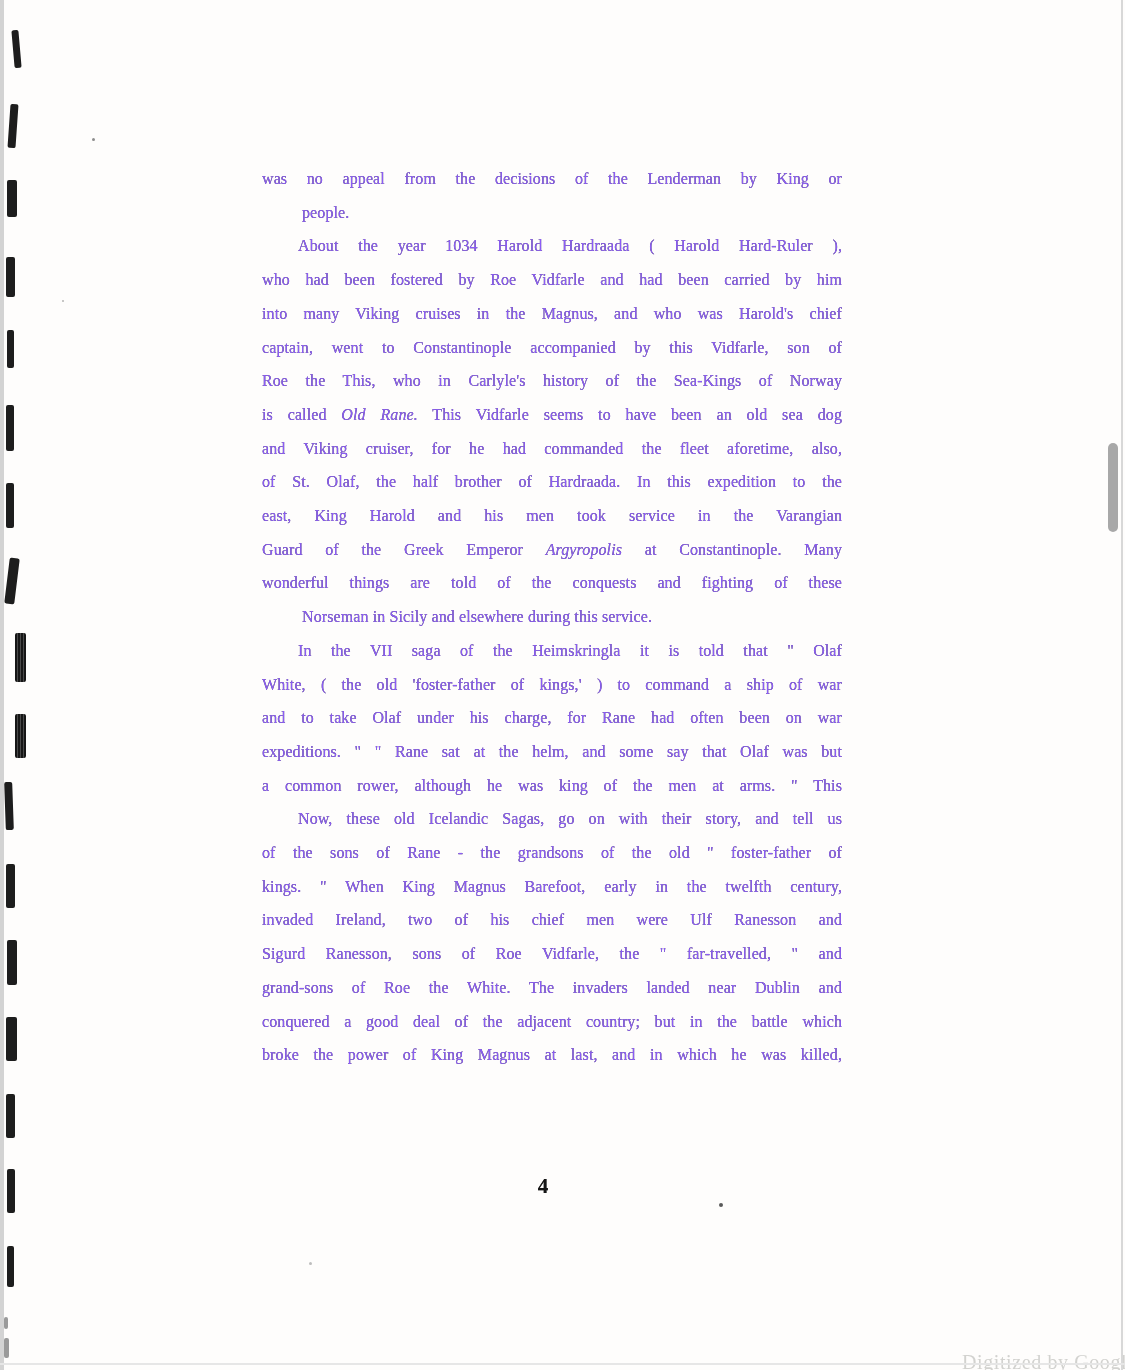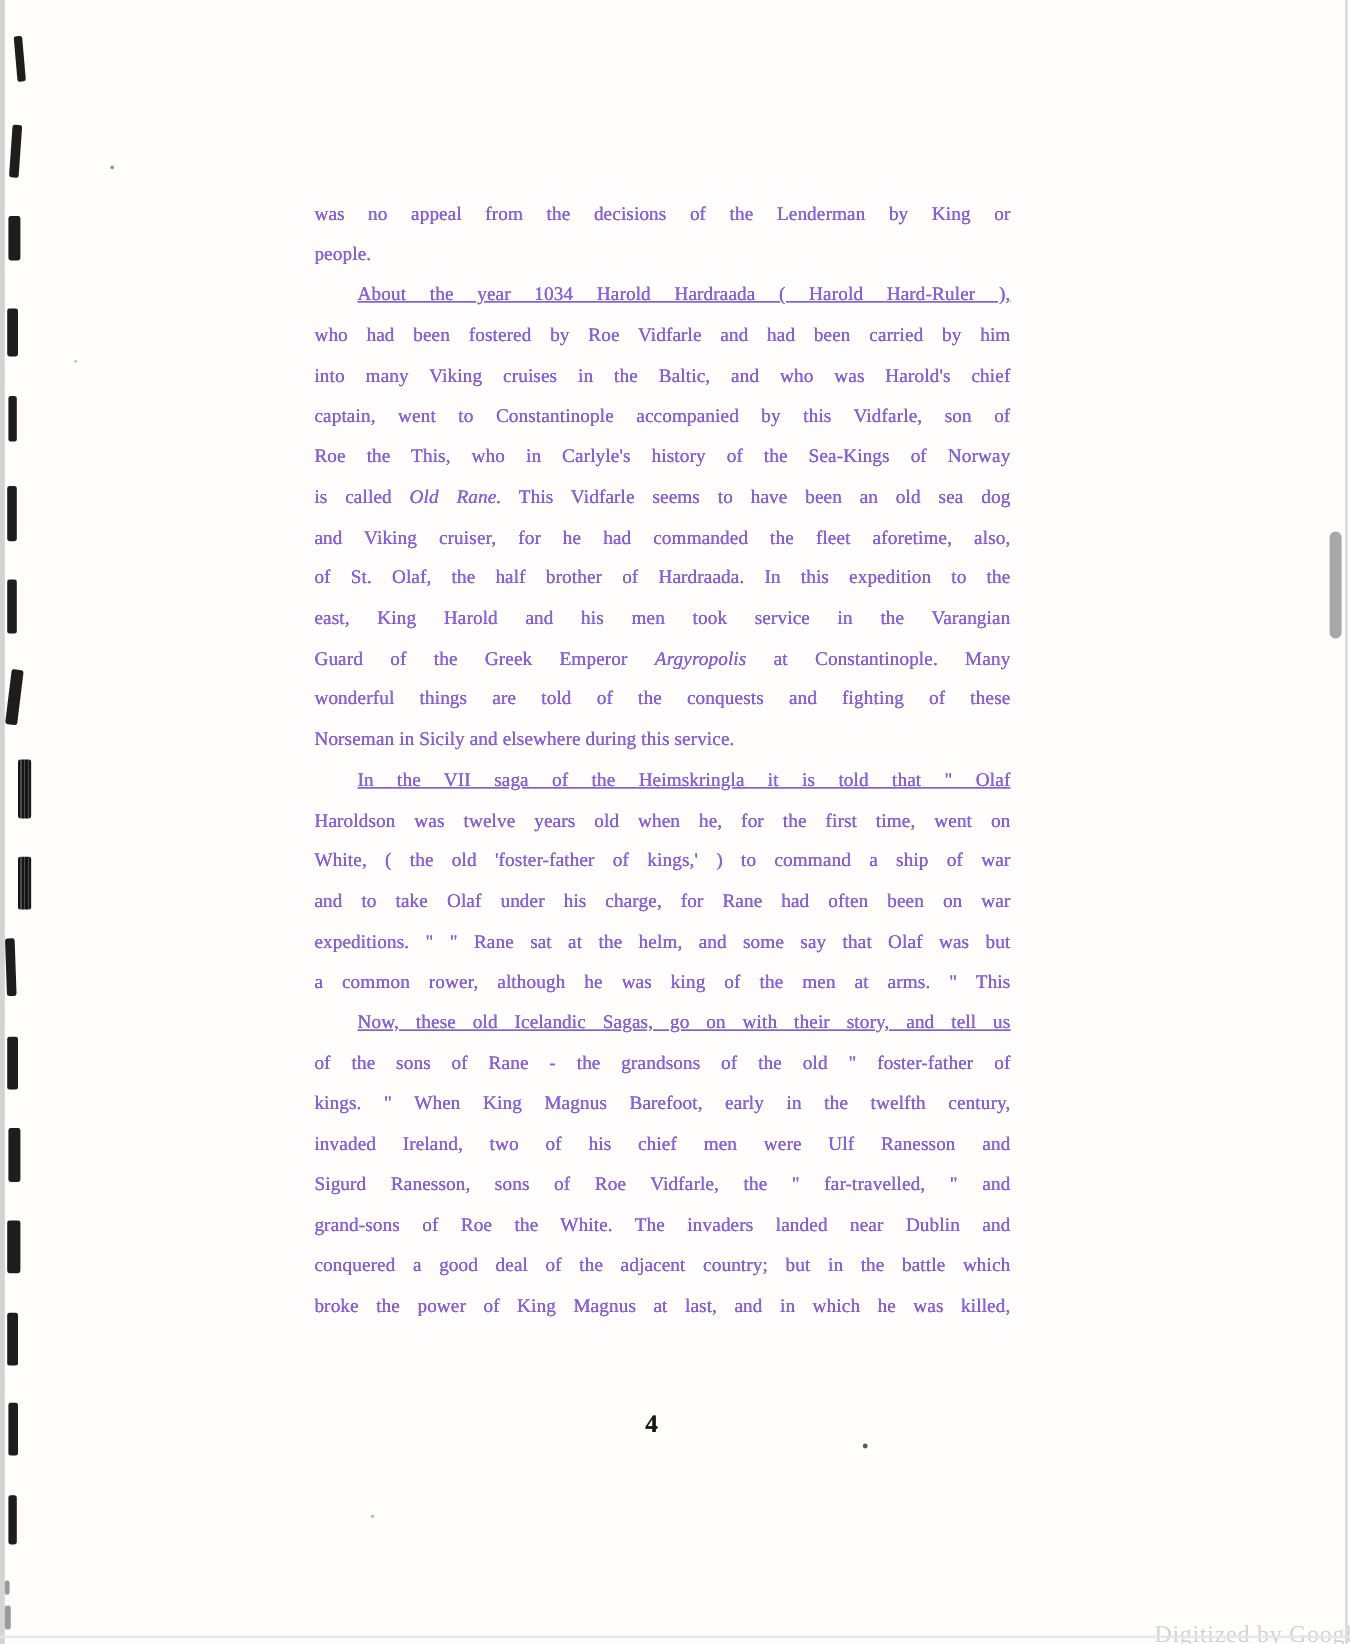--- a/index.html
+++ b/index.html
@@ -25,22 +25,22 @@
   .bind-mark.faint{background:#9a9a9a;}
   .speck{position:absolute;border-radius:50%;}
   
   .text-block{
     position:absolute;left:262px;top:162px;width:580px;
     font-size:16px;line-height:33.7px;color:#8b5cf6;
     text-shadow:0 0 .5px rgba(10,10,10,.75);
     letter-spacing:.1px;
   }
   .line{text-align:justify;text-align-last:justify;white-space:normal;}
-  .line.last{text-align-last:left;}
-  .line.indent{padding-left:36px;text-decoration:underline;}
+  .line.last{text-align-last:left;margin-left:40px;}
+  .line.indent{padding-left:36px;}
   .line i{}
   
   .page-number{
     position:absolute;left:528px;top:1174px;width:30px;
     font-size:21px;font-weight:bold;color:#161616;text-align:center;
     text-shadow:0 0 .5px rgba(10,10,10,.7);
   }
   
   .watermark{
     position:absolute;left:962px;top:1351px;
@@ -72,32 +72,31 @@
       <div class="bind-mark" style="left: 7px; top: 1246px; width: 7px; height: 41px; transform: rotate(0deg);"></div>
       <div class="bind-mark faint" style="left: 4px; top: 1317px; width: 4px; height: 12px; transform: rotate(0deg);"></div>
       <div class="bind-mark faint" style="left: 4px; top: 1338px; width: 5px; height: 20px; transform: rotate(0deg);"></div>
     </div>
 
   <div class="text-block">
       <div class="line"><span>was no appeal from the decisions of the Lenderman by King or</span></div>
       <div class="line last"><span>people.</span></div>
       <div class="line indent"><span>About the year 1034 Harold Hardraada ( Harold Hard-Ruler ),</span></div>
       <div class="line"><span>who had been fostered by Roe Vidfarle and had been carried by him</span></div>
-      <div class="line"><span>into many Viking cruises in the Baltic, and who was Harold's chief</span></div>
+      <div class="line"><span>into many Viking cruises in the Magnus, and who was Harold's chief</span></div>
       <div class="line"><span>captain, went to Constantinople accompanied by this Vidfarle, son of</span></div>
       <div class="line"><span>Roe the This, who in Carlyle's history of the Sea-Kings of Norway</span></div>
       <div class="line"><span>is called </span><i>Old Rane.</i><span> This Vidfarle seems to have been an old sea dog</span></div>
       <div class="line"><span>and Viking cruiser, for he had commanded the fleet aforetime, also,</span></div>
       <div class="line"><span>of St. Olaf, the half brother of Hardraada. In this expedition to the</span></div>
       <div class="line"><span>east, King Harold and his men took service in the Varangian</span></div>
       <div class="line"><span>Guard of the Greek Emperor </span><i>Argyropolis</i><span> at Constantinople. Many</span></div>
       <div class="line"><span>wonderful things are told of the conquests and fighting of these</span></div>
       <div class="line last"><span>Norseman in Sicily and elsewhere during this service.</span></div>
       <div class="line indent"><span>In the VII saga of the Heimskringla it is told that " Olaf</span></div>
-      <div class="line"><span>Haroldson was twelve years old when he, for the first time, went on</span></div>
       <div class="line"><span>White, ( the old 'foster-father of kings,' ) to command a ship of war</span></div>
       <div class="line"><span>and to take Olaf under his charge, for Rane had often been on war</span></div>
       <div class="line"><span>expeditions. " " Rane sat at the helm, and some say that Olaf was but</span></div>
       <div class="line"><span>a common rower, although he was king of the men at arms. " This</span></div>
       <div class="line indent"><span>Now, these old Icelandic Sagas, go on with their story, and tell us</span></div>
       <div class="line"><span>of the sons of Rane - the grandsons of the old " foster-father of</span></div>
       <div class="line"><span>kings. " When King Magnus Barefoot, early in the twelfth century,</span></div>
       <div class="line"><span>invaded Ireland, two of his chief men were Ulf Ranesson and</span></div>
       <div class="line"><span>Sigurd Ranesson, sons of Roe Vidfarle, the " far-travelled, " and</span></div>
       <div class="line"><span>grand-sons of Roe the White. The invaders landed near Dublin and</span></div>

